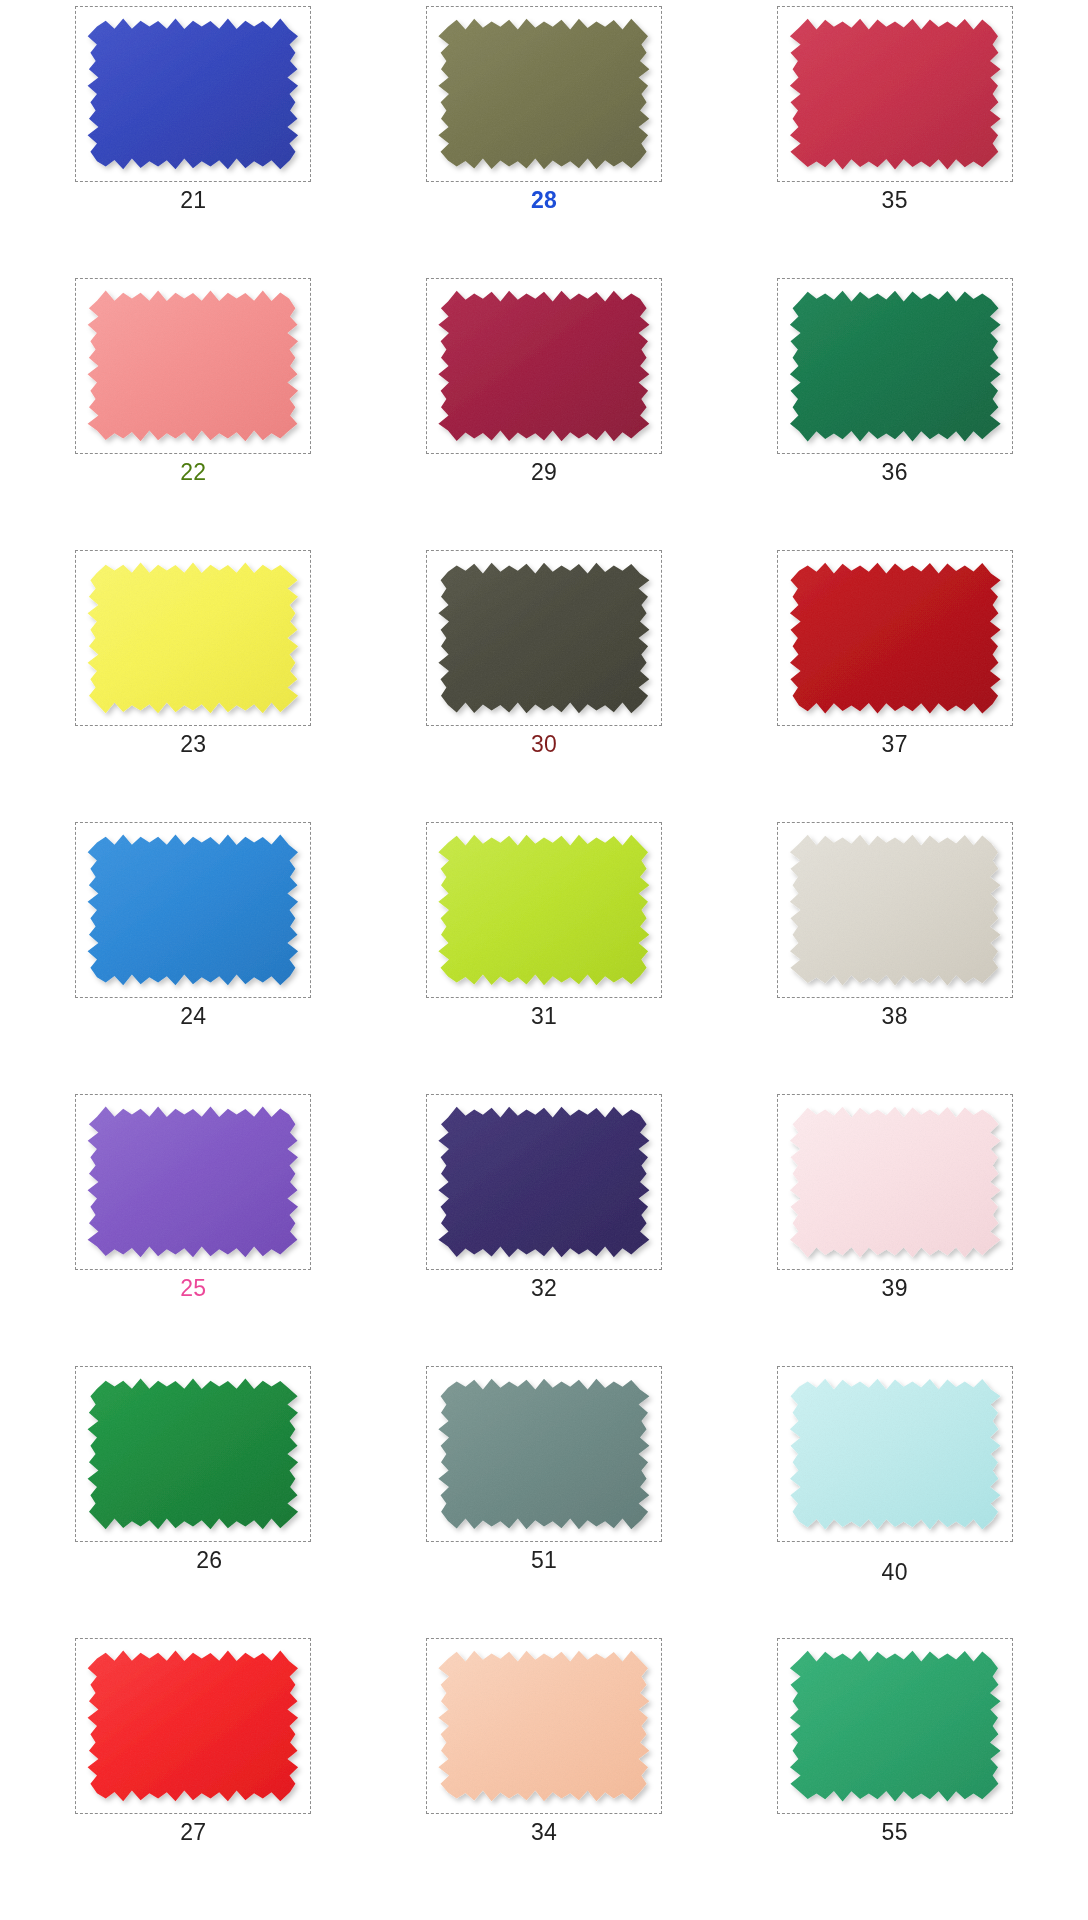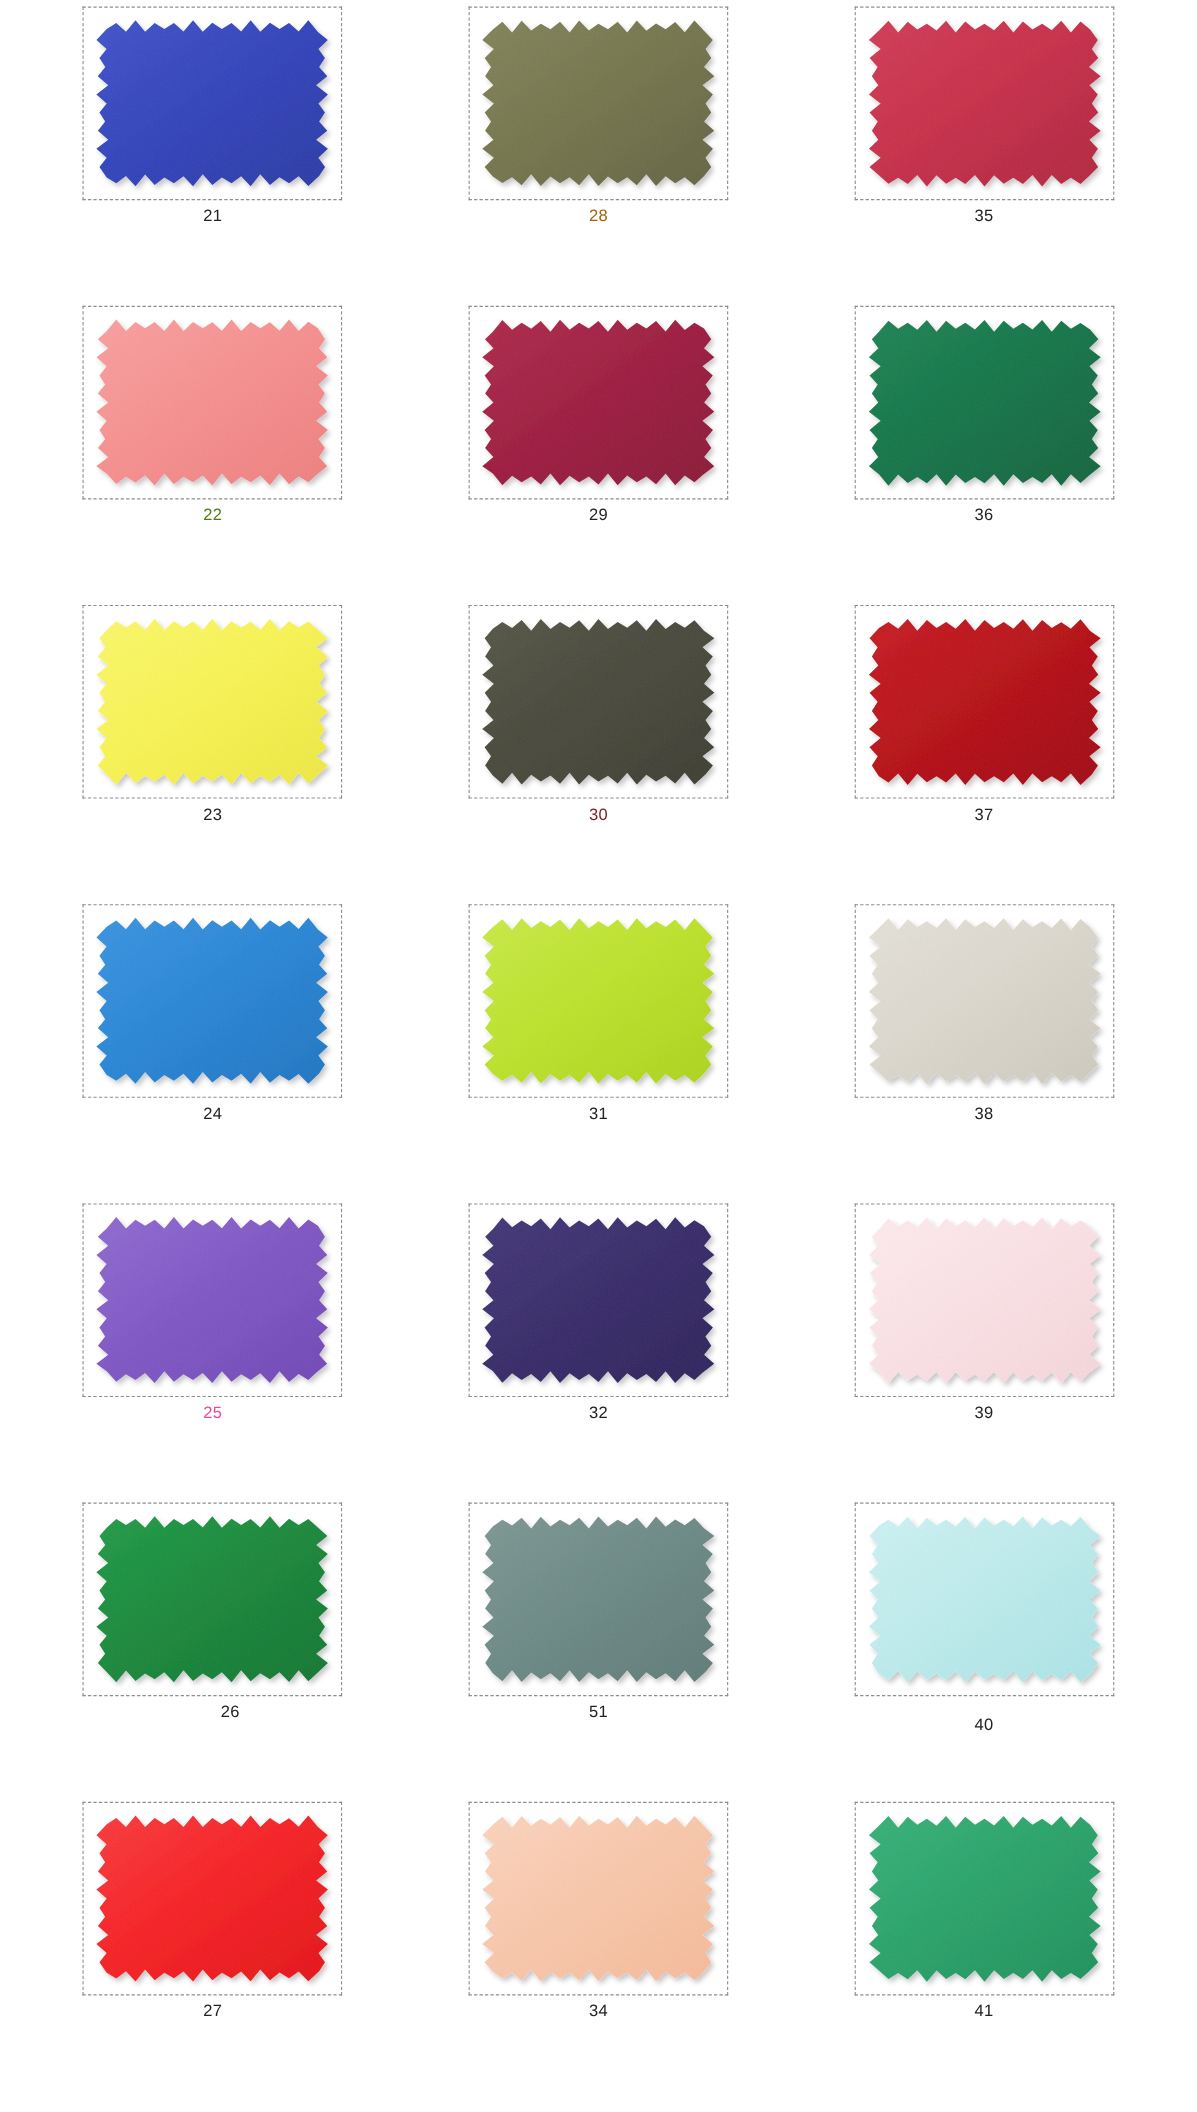--- a/index.html
+++ b/index.html
@@ -48,21 +48,21 @@
   }
   .swatch-fabric svg {
     display: block;
     width: 100%;
     height: 100%;
     overflow: visible;
   }
   .swatch-label {
     margin-top: 7px;
     font-family: "Liberation Sans", sans-serif;
-    font-size: 15px;
+    font-size: 23px;
     font-weight: 400;
     color: #222222;
     letter-spacing: 0.3px;
     line-height: 1;
     text-align: center;
   }
 </style>
 </head>
 <body>
 
@@ -125,21 +125,21 @@
                   <path d="M 10.0,8.8 L 18.7,1.7 L 27.5,11.5 L 36.2,0.8 L 44.9,9.8 L 53.6,3.5 L 62.4,8.7 L 71.1,1.8 L 79.8,11.5 L 88.5,0.7 L 97.3,9.8 L 106.0,3.5 L 114.7,8.7 L 123.5,1.8 L 132.2,11.5 L 140.9,0.7 L 149.6,9.9 L 158.4,3.4 L 167.1,8.7 L 175.8,1.9 L 184.5,11.4 L 193.3,0.7 L 202.0,9.9 L 210.0,18.3 L 203.4,26.5 L 208.6,34.8 L 202.0,43.0 L 211.4,51.3 L 200.6,59.5 L 210.1,67.8 L 203.4,76.0 L 208.6,84.3 L 202.1,92.5 L 211.3,100.8 L 200.6,109.0 L 210.1,117.3 L 203.3,125.5 L 208.6,133.8 L 202.1,142.0 L 193.3,150.3 L 184.5,143.2 L 175.8,148.5 L 167.1,142.3 L 158.4,151.2 L 149.6,140.5 L 140.9,150.3 L 132.2,143.2 L 123.5,148.5 L 114.7,142.4 L 106.0,151.2 L 97.3,140.5 L 88.5,150.4 L 79.8,143.2 L 71.1,148.5 L 62.4,142.4 L 53.6,151.1 L 44.9,140.5 L 36.2,150.4 L 27.5,143.1 L 18.7,148.4 L 10.0,142.5 L 2.5,133.8 L 11.0,125.5 L 0.4,117.3 L 10.6,109.0 L 3.0,100.8 L 8.4,92.5 L 2.6,84.3 L 11.0,76.0 L 0.4,67.8 L 10.6,59.5 L 3.0,51.3 L 8.4,43.0 L 2.6,34.8 L 10.9,26.5 L 0.4,18.3 Z"></path>
                 </clipPath>
               </defs>
               <path d="M 10.0,8.8 L 18.7,1.7 L 27.5,11.5 L 36.2,0.8 L 44.9,9.8 L 53.6,3.5 L 62.4,8.7 L 71.1,1.8 L 79.8,11.5 L 88.5,0.7 L 97.3,9.8 L 106.0,3.5 L 114.7,8.7 L 123.5,1.8 L 132.2,11.5 L 140.9,0.7 L 149.6,9.9 L 158.4,3.4 L 167.1,8.7 L 175.8,1.9 L 184.5,11.4 L 193.3,0.7 L 202.0,9.9 L 210.0,18.3 L 203.4,26.5 L 208.6,34.8 L 202.0,43.0 L 211.4,51.3 L 200.6,59.5 L 210.1,67.8 L 203.4,76.0 L 208.6,84.3 L 202.1,92.5 L 211.3,100.8 L 200.6,109.0 L 210.1,117.3 L 203.3,125.5 L 208.6,133.8 L 202.1,142.0 L 193.3,150.3 L 184.5,143.2 L 175.8,148.5 L 167.1,142.3 L 158.4,151.2 L 149.6,140.5 L 140.9,150.3 L 132.2,143.2 L 123.5,148.5 L 114.7,142.4 L 106.0,151.2 L 97.3,140.5 L 88.5,150.4 L 79.8,143.2 L 71.1,148.5 L 62.4,142.4 L 53.6,151.1 L 44.9,140.5 L 36.2,150.4 L 27.5,143.1 L 18.7,148.4 L 10.0,142.5 L 2.5,133.8 L 11.0,125.5 L 0.4,117.3 L 10.6,109.0 L 3.0,100.8 L 8.4,92.5 L 2.6,84.3 L 11.0,76.0 L 0.4,67.8 L 10.6,59.5 L 3.0,51.3 L 8.4,43.0 L 2.6,34.8 L 10.9,26.5 L 0.4,18.3 Z" fill="url(#g1)" filter="url(#s1)"></path>
               <g clip-path="url(#c1)">
                 <rect x="0" y="0" width="212" height="152" filter="url(#f1)" opacity="0.55"></rect>
               </g>
             </svg>
           </div>
         </div>
-        <div class="swatch-label" style="color: #a16207;">28</div>
+        <div class="swatch-label" style="color: #1d4ed8; font-weight: bold;">28</div>
       </div>
       <div class="swatch-cell">
         <div class="swatch-frame" style="border-color: rgb(141, 141, 141);">
           <div class="swatch-fabric">
             <svg viewBox="0 0 212 152" xmlns="http://www.w3.org/2000/svg" preserveAspectRatio="none" aria-hidden="true">
               <defs>
                 <linearGradient id="g2" x1="0" y1="0" x2="1" y2="1">
                   <stop offset="0%" stop-color="#d13d56"></stop>
                   <stop offset="45%" stop-color="#c8304a"></stop>
                   <stop offset="100%" stop-color="#b22840"></stop>
@@ -752,16 +752,16 @@
                   <path d="M 10.0,9.7 L 18.7,0.8 L 27.5,11.5 L 36.2,1.7 L 44.9,8.8 L 53.6,3.5 L 62.4,9.7 L 71.1,0.8 L 79.8,11.5 L 88.5,1.7 L 97.3,8.8 L 106.0,3.5 L 114.7,9.6 L 123.5,0.8 L 132.2,11.5 L 140.9,1.6 L 149.6,8.9 L 158.4,3.5 L 167.1,9.6 L 175.8,0.9 L 184.5,11.5 L 193.3,1.6 L 202.0,8.9 L 209.0,18.3 L 203.6,26.5 L 209.5,34.8 L 201.0,43.0 L 211.6,51.3 L 201.4,59.5 L 209.0,67.8 L 203.6,76.0 L 209.4,84.3 L 201.0,92.5 L 211.6,100.8 L 201.4,109.0 L 209.0,117.3 L 203.6,125.5 L 209.4,133.8 L 201.1,142.0 L 193.3,149.2 L 184.5,143.6 L 175.8,149.2 L 167.1,141.2 L 158.4,151.6 L 149.6,141.2 L 140.9,149.2 L 132.2,143.6 L 123.5,149.2 L 114.7,141.2 L 106.0,151.6 L 97.3,141.1 L 88.5,149.3 L 79.8,143.6 L 71.1,149.1 L 62.4,141.3 L 53.6,151.6 L 44.9,141.1 L 36.2,149.3 L 27.5,143.6 L 18.7,149.1 L 10.0,141.3 L 1.4,133.8 L 11.6,125.5 L 1.0,117.3 L 9.4,109.0 L 3.6,100.8 L 9.0,92.5 L 1.5,84.3 L 11.6,76.0 L 1.0,67.8 L 9.5,59.5 L 3.6,51.3 L 8.9,43.0 L 1.5,34.8 L 11.6,26.5 L 0.9,18.3 Z"></path>
                 </clipPath>
               </defs>
               <path d="M 10.0,9.7 L 18.7,0.8 L 27.5,11.5 L 36.2,1.7 L 44.9,8.8 L 53.6,3.5 L 62.4,9.7 L 71.1,0.8 L 79.8,11.5 L 88.5,1.7 L 97.3,8.8 L 106.0,3.5 L 114.7,9.6 L 123.5,0.8 L 132.2,11.5 L 140.9,1.6 L 149.6,8.9 L 158.4,3.5 L 167.1,9.6 L 175.8,0.9 L 184.5,11.5 L 193.3,1.6 L 202.0,8.9 L 209.0,18.3 L 203.6,26.5 L 209.5,34.8 L 201.0,43.0 L 211.6,51.3 L 201.4,59.5 L 209.0,67.8 L 203.6,76.0 L 209.4,84.3 L 201.0,92.5 L 211.6,100.8 L 201.4,109.0 L 209.0,117.3 L 203.6,125.5 L 209.4,133.8 L 201.1,142.0 L 193.3,149.2 L 184.5,143.6 L 175.8,149.2 L 167.1,141.2 L 158.4,151.6 L 149.6,141.2 L 140.9,149.2 L 132.2,143.6 L 123.5,149.2 L 114.7,141.2 L 106.0,151.6 L 97.3,141.1 L 88.5,149.3 L 79.8,143.6 L 71.1,149.1 L 62.4,141.3 L 53.6,151.6 L 44.9,141.1 L 36.2,149.3 L 27.5,143.6 L 18.7,149.1 L 10.0,141.3 L 1.4,133.8 L 11.6,125.5 L 1.0,117.3 L 9.4,109.0 L 3.6,100.8 L 9.0,92.5 L 1.5,84.3 L 11.6,76.0 L 1.0,67.8 L 9.5,59.5 L 3.6,51.3 L 8.9,43.0 L 1.5,34.8 L 11.6,26.5 L 0.9,18.3 Z" fill="url(#g20)" filter="url(#s20)"></path>
               <g clip-path="url(#c20)">
                 <rect x="0" y="0" width="212" height="152" filter="url(#f20)" opacity="0.55"></rect>
               </g>
             </svg>
           </div>
         </div>
-        <div class="swatch-label" style="color: rgb(34, 34, 34);">41</div>
+        <div class="swatch-label" style="color: rgb(34, 34, 34);">55</div>
       </div>
     </div>
 </div>
 
 </body></html>

